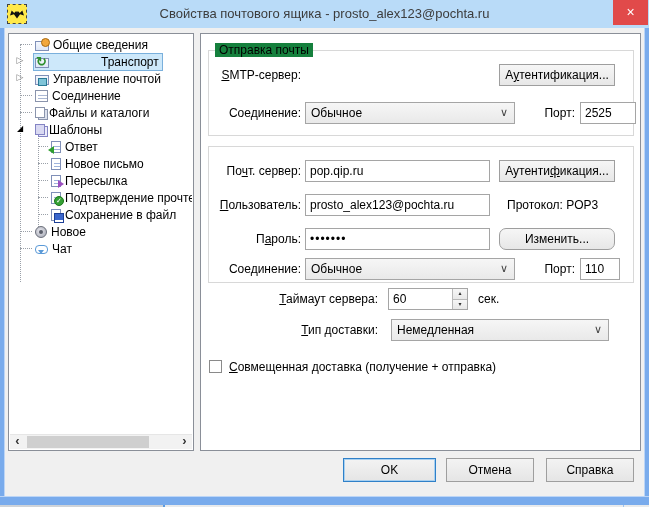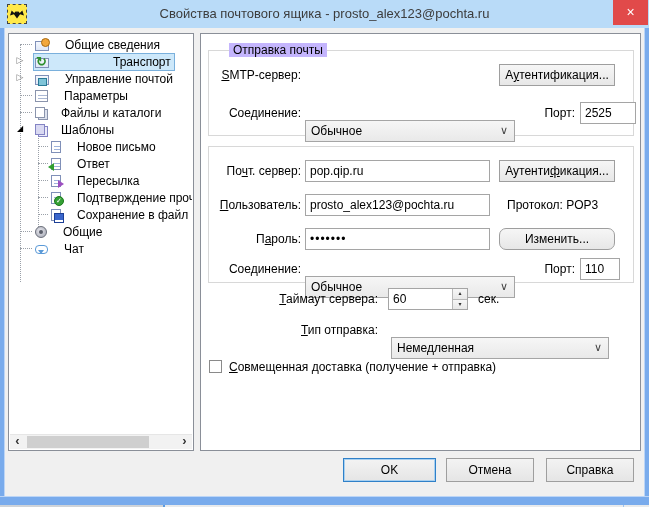--- a/index.html
+++ b/index.html
@@ -36,21 +36,21 @@
   .trow{position:relative;height:17px;display:flex;align-items:center;white-space:nowrap;cursor:default;}
   .trow.lvl0{padding-left:24px;}
   .trow.lvl1{padding-left:40px;}
   .trow::before{content:'';position:absolute;left:11px;top:8px;width:12px;border-top:1px dotted #9aa0a8;}
   .trow.lvl1::before{left:29px;width:10px;}
   .trow.hasexp::before{display:none;}
   .exp{position:absolute;left:5px;top:2px;width:12px;text-align:center;font-size:9px;color:#848484;}
   .exp.expd{color:#000;font-size:8px;top:3px;}
   .rowc{display:flex;align-items:center;padding:1px 3px 1px 1px;border:1px solid transparent;}
   .sel .rowc{background:#cde8fa;border-color:#7ab0dc;gap:48px;}
-  .tlabel{margin-left:16px;}
+  .tlabel{margin-left:4px;}
   
   .ti{position:relative;width:16px;height:14px;flex:none;box-sizing:border-box;}
   .ic-user-card,.ic-transport,.ic-mail-manage{width:14px;height:10px;margin-top:2px;
       background:linear-gradient(#f4f7fd,#dfe7f6);border:1px solid #8090b8;}
   .ic-user-card::after{content:'';position:absolute;right:-2px;top:-4px;width:7px;height:7px;border-radius:50%;
       background:#f2a73c;border:1px solid #a86a10;}
   .ic-transport::after{content:'↻';position:absolute;left:0px;top:-5px;font-size:13px;color:#2d8f2d;font-weight:bold;}
   .ic-mail-manage::after{content:'';position:absolute;left:2px;bottom:-2px;width:7px;height:6px;
       background:#7fc4d8;border:1px solid #2a7a96;}
   .ic-options{width:13px;height:12px;margin-top:1px;background:#fff;border:1px solid #8a94ac;
@@ -85,28 +85,28 @@
   
   .hscroll{position:absolute;left:1px;right:1px;bottom:1px;height:14px;background:#f2f2f2;border-top:1px solid #e6e6e6;}
   .sbtn{position:absolute;top:0;width:15px;height:14px;font-size:13px;font-weight:bold;line-height:12px;
         text-align:center;color:#333;cursor:pointer;}
   .sl{left:0;}.sr{right:0;}
   .sthumb{position:absolute;left:17px;top:1px;width:122px;height:12px;background:#cfcfcf;}
   
   .group{position:absolute;border:1px solid #d8d8d8;background:#fff;box-sizing:border-box;}
   .g1{left:7px;top:16px;width:426px;height:86px;}
   .g2{left:7px;top:112px;width:426px;height:137px;}
-  .gtitle{position:absolute;top:-8px;left:20px;background:#c4b5fd;padding:0 4px;white-space:nowrap;}
+  .gtitle{position:absolute;top:-8px;left:6px;background:#15803d;padding:0 4px;white-space:nowrap;}
   .flabel{position:absolute;text-align:right;white-space:nowrap;}
   .ltext{position:absolute;white-space:nowrap;}
   .u{text-decoration:underline;}
   .tin{position:absolute;height:22px;border:1px solid #a5a5a5;background:#fff;box-sizing:border-box;
        font-family:"Liberation Sans",sans-serif;font-size:12px;padding:0 4px;margin:0;outline:none;}
   .combo{position:absolute;height:22px;border:1px solid #a5a5a5;background:linear-gradient(#f6f6f6,#e9e9e9);
-         box-sizing:border-box;display:flex;align-items:center;padding:0 22px 0 5px;cursor:default;margin-top:18px;}
+         box-sizing:border-box;display:flex;align-items:center;padding:0 22px 0 5px;cursor:default;}
   .chev{position:absolute;right:6px;top:3px;font-size:11px;color:#444;}
   .btn{position:absolute;height:22px;border:1px solid #9e9e9e;background:linear-gradient(#f6f6f6,#e7e7e7);
        display:flex;align-items:center;justify-content:center;box-sizing:border-box;white-space:nowrap;cursor:pointer;}
   .spinbtns{position:absolute;right:1px;top:1px;width:15px;height:20px;display:flex;flex-direction:column;}
   .spb{flex:1;border-left:1px solid #b8b8b8;background:linear-gradient(#f6f6f6,#e8e8e8);
        font-size:6px;line-height:9px;text-align:center;color:#333;cursor:pointer;}
   .spb + .spb{border-top:1px solid #b8b8b8;}
   .cb{position:absolute;width:13px;height:13px;background:#fff;border:1px solid #8a8a8a;box-sizing:border-box;cursor:pointer;}
   .bbtn{position:absolute;width:88px;height:24px;border:1px solid #9e9e9e;background:linear-gradient(#f3f3f3,#e5e5e5);
         display:flex;align-items:center;justify-content:center;box-sizing:border-box;cursor:pointer;}
@@ -155,70 +155,70 @@
         <div class="trow lvl0 hasexp">
           <span class="exp">▷</span>
           <span class="rowc">
             <span class="ti ic-mail-manage"></span>
             <span class="tlabel">Управление почтой</span>
           </span>
         </div>
         <div class="trow lvl0">
           <span class="rowc">
             <span class="ti ic-options"></span>
-            <span class="tlabel">Параметры</span>
+            <span class="tlabel">Соединение</span>
           </span>
         </div>
         <div class="trow lvl0">
           <span class="rowc">
             <span class="ti ic-files"></span>
             <span class="tlabel">Файлы и каталоги</span>
           </span>
         </div>
         <div class="trow lvl0 hasexp">
           <span class="exp expd">◢</span>
           <span class="rowc">
             <span class="ti ic-templates"></span>
             <span class="tlabel">Шаблоны</span>
           </span>
         </div>
         <div class="trow lvl1">
           <span class="rowc">
+            <span class="ti ic-page-reply"></span>
+            <span class="tlabel">Ответ</span>
+          </span>
+        </div>
+        <div class="trow lvl1">
+          <span class="rowc">
             <span class="ti ic-page"></span>
             <span class="tlabel">Новое письмо</span>
           </span>
         </div>
         <div class="trow lvl1">
           <span class="rowc">
-            <span class="ti ic-page-reply"></span>
-            <span class="tlabel">Ответ</span>
-          </span>
-        </div>
-        <div class="trow lvl1">
-          <span class="rowc">
             <span class="ti ic-page-forward"></span>
             <span class="tlabel">Пересылка</span>
           </span>
         </div>
         <div class="trow lvl1">
           <span class="rowc">
             <span class="ti ic-page-confirm"></span>
             <span class="tlabel">Подтверждение прочтения</span>
           </span>
         </div>
         <div class="trow lvl1">
           <span class="rowc">
             <span class="ti ic-page-save"></span>
             <span class="tlabel">Сохранение в файл</span>
           </span>
         </div>
         <div class="trow lvl0">
           <span class="rowc">
             <span class="ti ic-sound"></span>
-            <span class="tlabel">Общие</span>
+            <span class="tlabel">Новое</span>
           </span>
         </div>
         <div class="trow lvl0">
           <span class="rowc">
             <span class="ti ic-chat"></span>
             <span class="tlabel">Чат</span>
           </span>
         </div>
       </div>
     <div class="hscroll">
@@ -276,21 +276,21 @@
     <div class="flabel" style="left:0;top:258px;width:177px;"><span></span><span class="u">Т</span><span>аймаут сервера:</span></div>
     <div style="position:absolute;left:187px;top:254px;width:80px;height:22px;">
       <input class="tin" style="left: 0px; top: 0px; width: 80px;" value="60">
       <div class="spinbtns">
         <div class="spb">▴</div>
         <div class="spb">▾</div>
       </div>
     </div>
     <div class="ltext" style="left:277px;top:258px;">сек.</div>
 
-    <div class="flabel" style="left:0;top:289px;width:177px;"><span></span><span class="u">Т</span><span>ип отправка:</span></div>
+    <div class="flabel" style="left:0;top:289px;width:177px;"><span></span><span class="u">Т</span><span>ип доставки:</span></div>
     <div class="combo" style="left:190px;top:285px;width:218px;">
       <span>Немедленная</span>
       <span class="chev">∨</span>
     </div>
 
     <div class="cb" style="left:8px;top:326px;"></div>
     <div class="ltext" style="left:28px;top:326px;"><span></span><span class="u">С</span><span>овмещенная доставка (получение + отправка)</span></div>
   </div>
 
   <div class="bbtn def" style="left:343px;top:458px;">OK</div>

